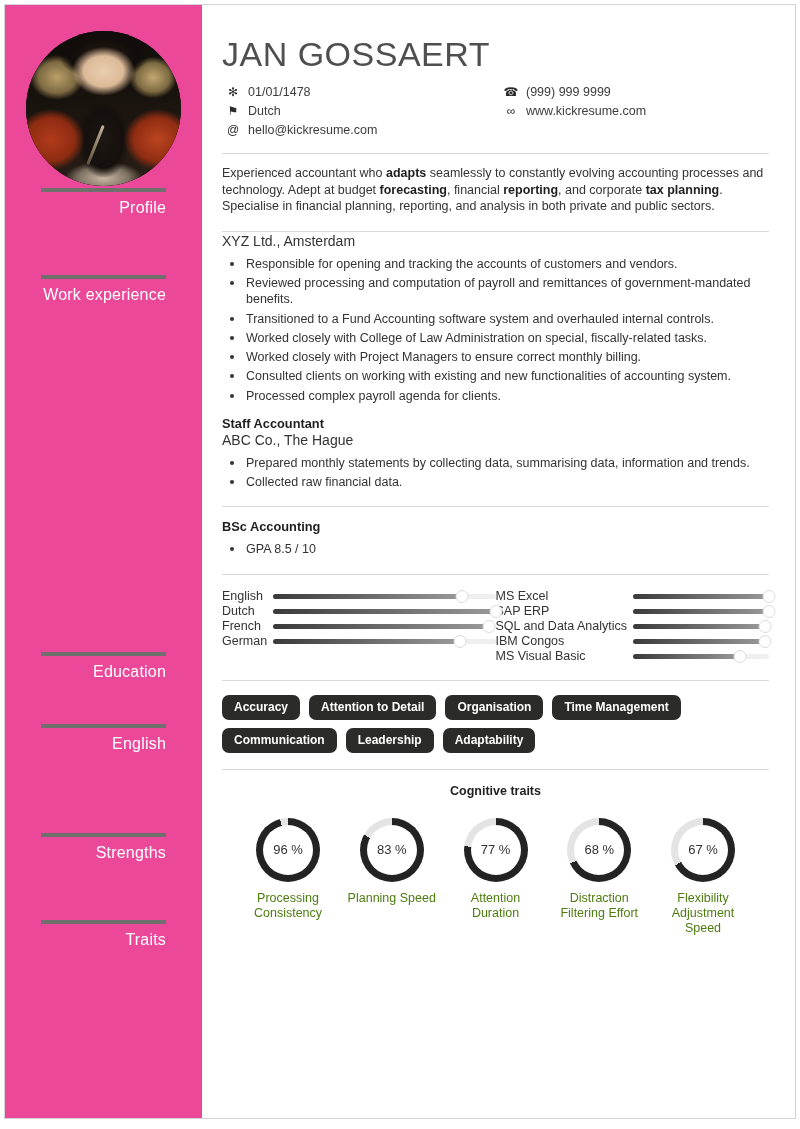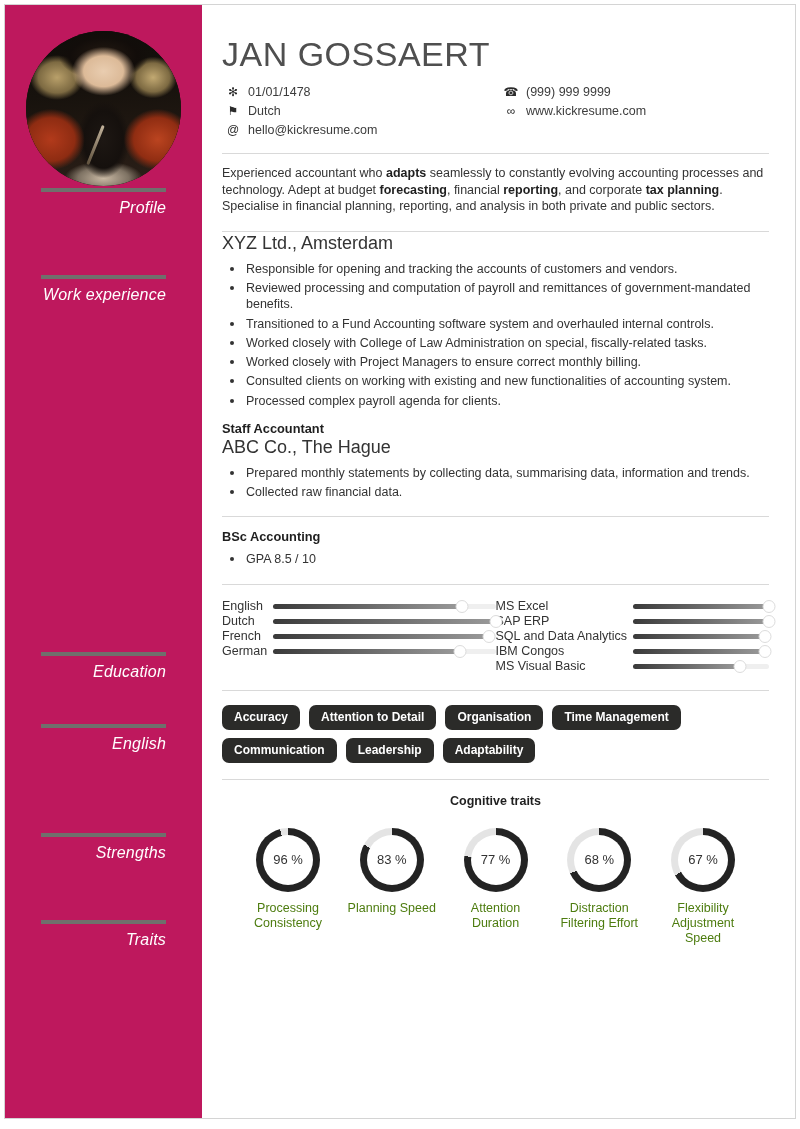--- a/index.html
+++ b/index.html
@@ -24,24 +24,23 @@
     background: #ffffff;
     border: 1px solid #d4d4d4;
     display: flex;
     overflow: hidden;
   }
 
   
   .sidebar {
     width: 197px;
     flex: 0 0 197px;
-    background: #be185d;
+    background: #ec4899;
     position: relative;
     padding: 0;
-    font-style: italic;
   }
   .photo-wrap {
     margin: 26px 0 0 0;
     display: flex;
     justify-content: center;
   }
   .photo {
     width: 155px;
     height: 155px;
     border-radius: 50%;
@@ -149,21 +148,21 @@
   }
   .para b { font-weight: bold; color: #1f1f1f; }
 
   .entry-title {
     font-size: 12.8px;
     font-weight: bold;
     color: #1f1f1f;
     margin-top: 12px;
   }
   .entry-sub {
-    font-size: 18px;
+    font-size: 14px;
     color: #333333;
     margin-top: 1px;
   }
   ul.bullets {
     list-style: none;
     margin: 7px 0 0 0;
     padding: 0;
   }
   ul.bullets li {
     position: relative;

